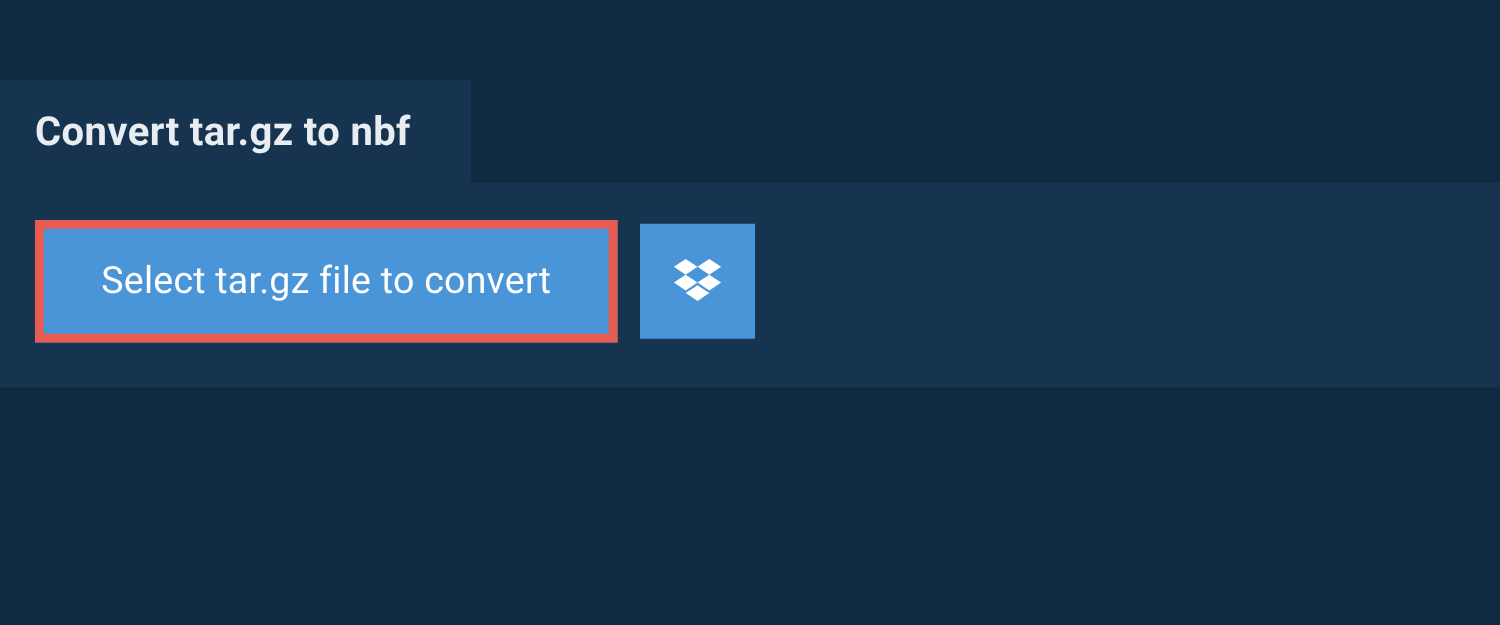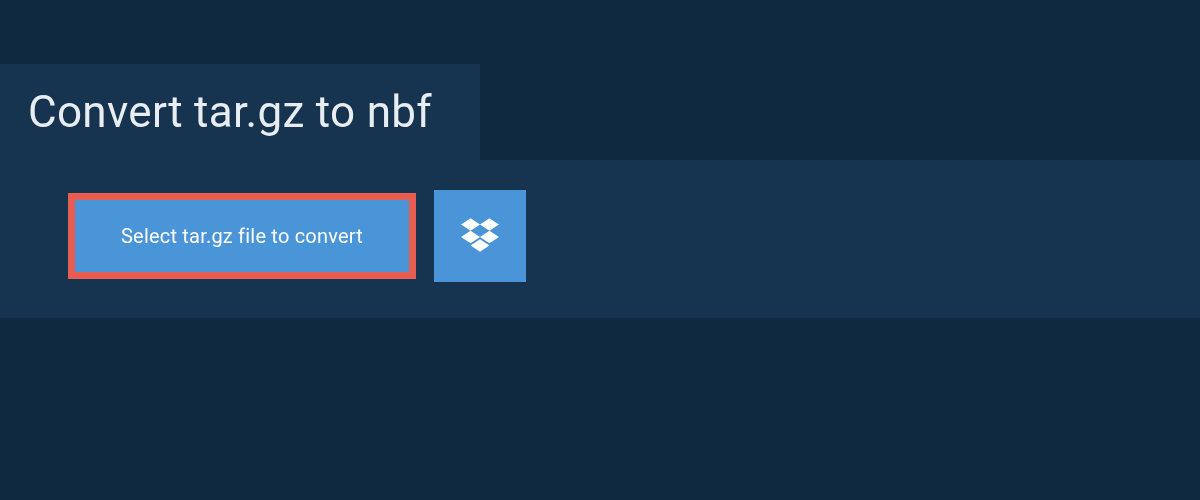--- a/index.html
+++ b/index.html
@@ -15,43 +15,42 @@
       overflow: hidden;
     }
     .header-tab {
       display: inline-block;
       background: #16334f;
       padding: 22px 48px 22px 28px;
       margin-top: 64px;
     }
     .header-title {
       color: #e8edf2;
-      font-size: 44px;
-      font-weight: 400;
+      font-size: 32px;
+      font-weight: 700;
       letter-spacing: 0.3px;
     }
     .panel {
       background: #16334f;
       padding: 30px 28px 36px 28px;
       display: flex;
       align-items: center;
       gap: 18px;
     }
     .select-button {
       border: 7px solid #e85d52;
       background: #4a94d8;
       color: #ffffff;
-      font-size: 20px;
+      font-size: 30px;
       font-weight: 400;
       padding: 24px 46px;
       cursor: pointer;
       font-family: inherit;
       letter-spacing: 0.2px;
       line-height: 1.2;
-      margin-left: 40px;
     }
     .dropbox-button {
       background: #4a94d8;
       width: 92px;
       height: 92px;
       display: flex;
       align-items: center;
       justify-content: center;
       cursor: pointer;
       border: none;

